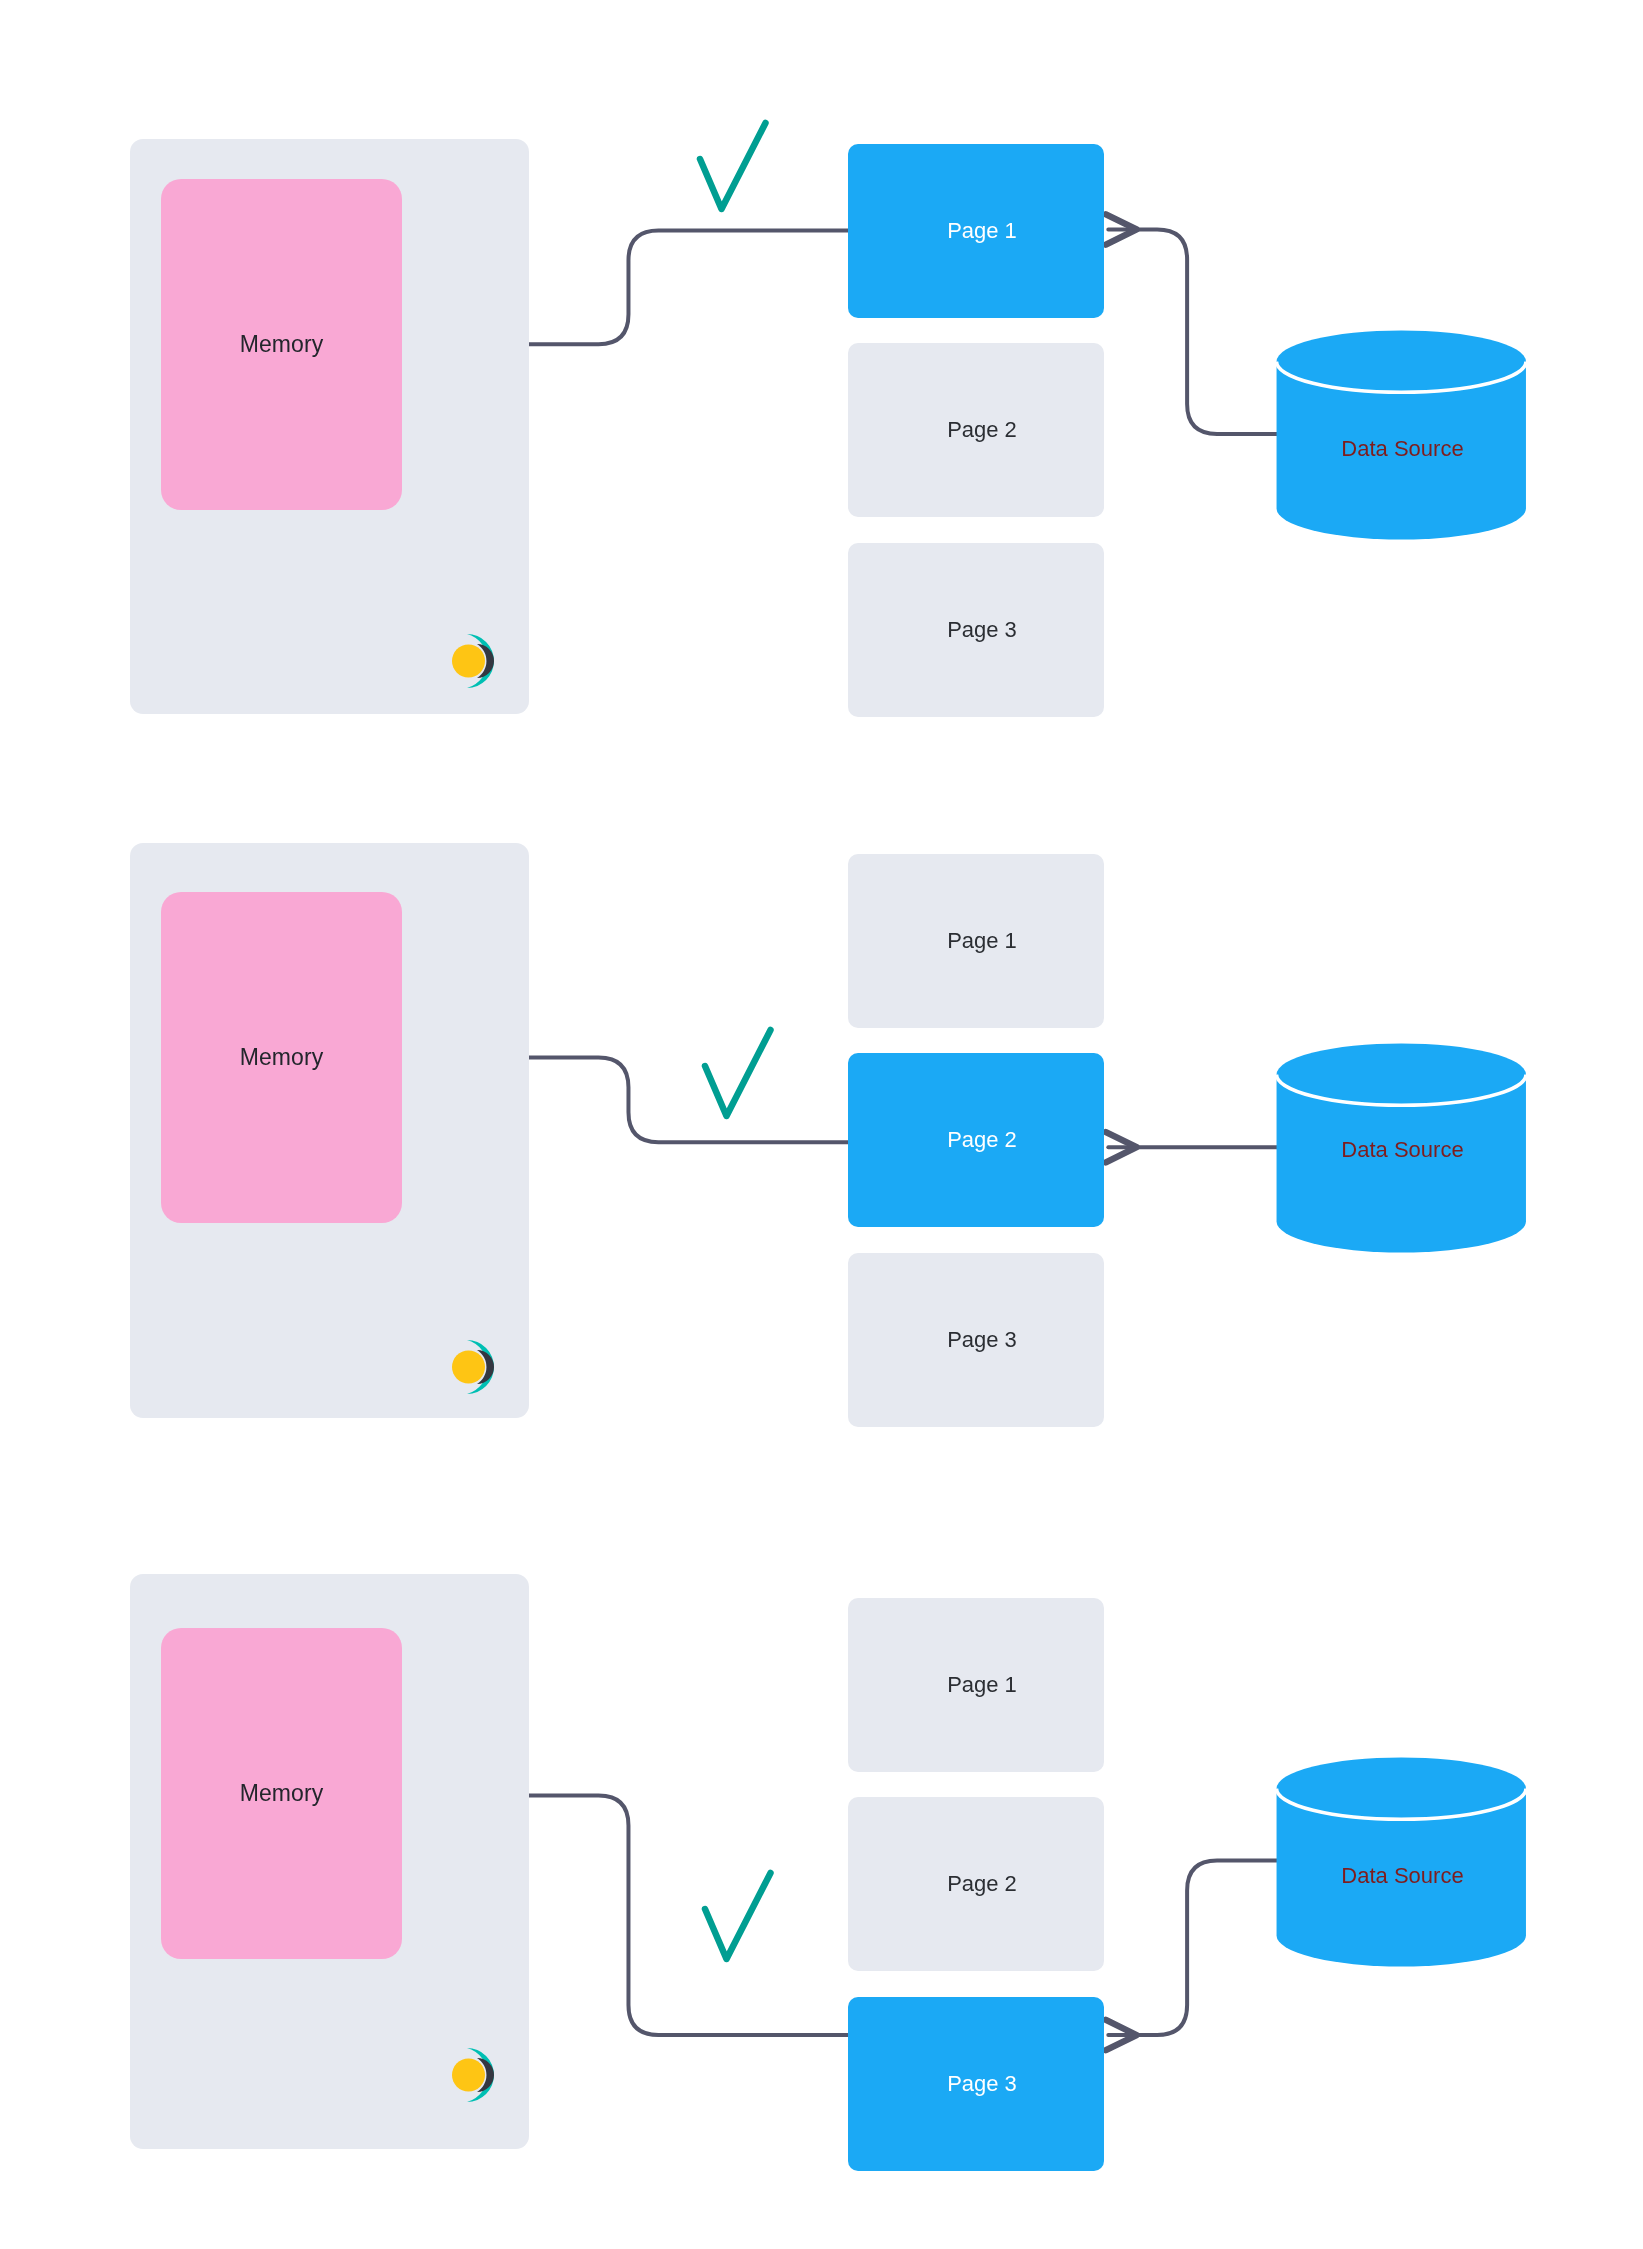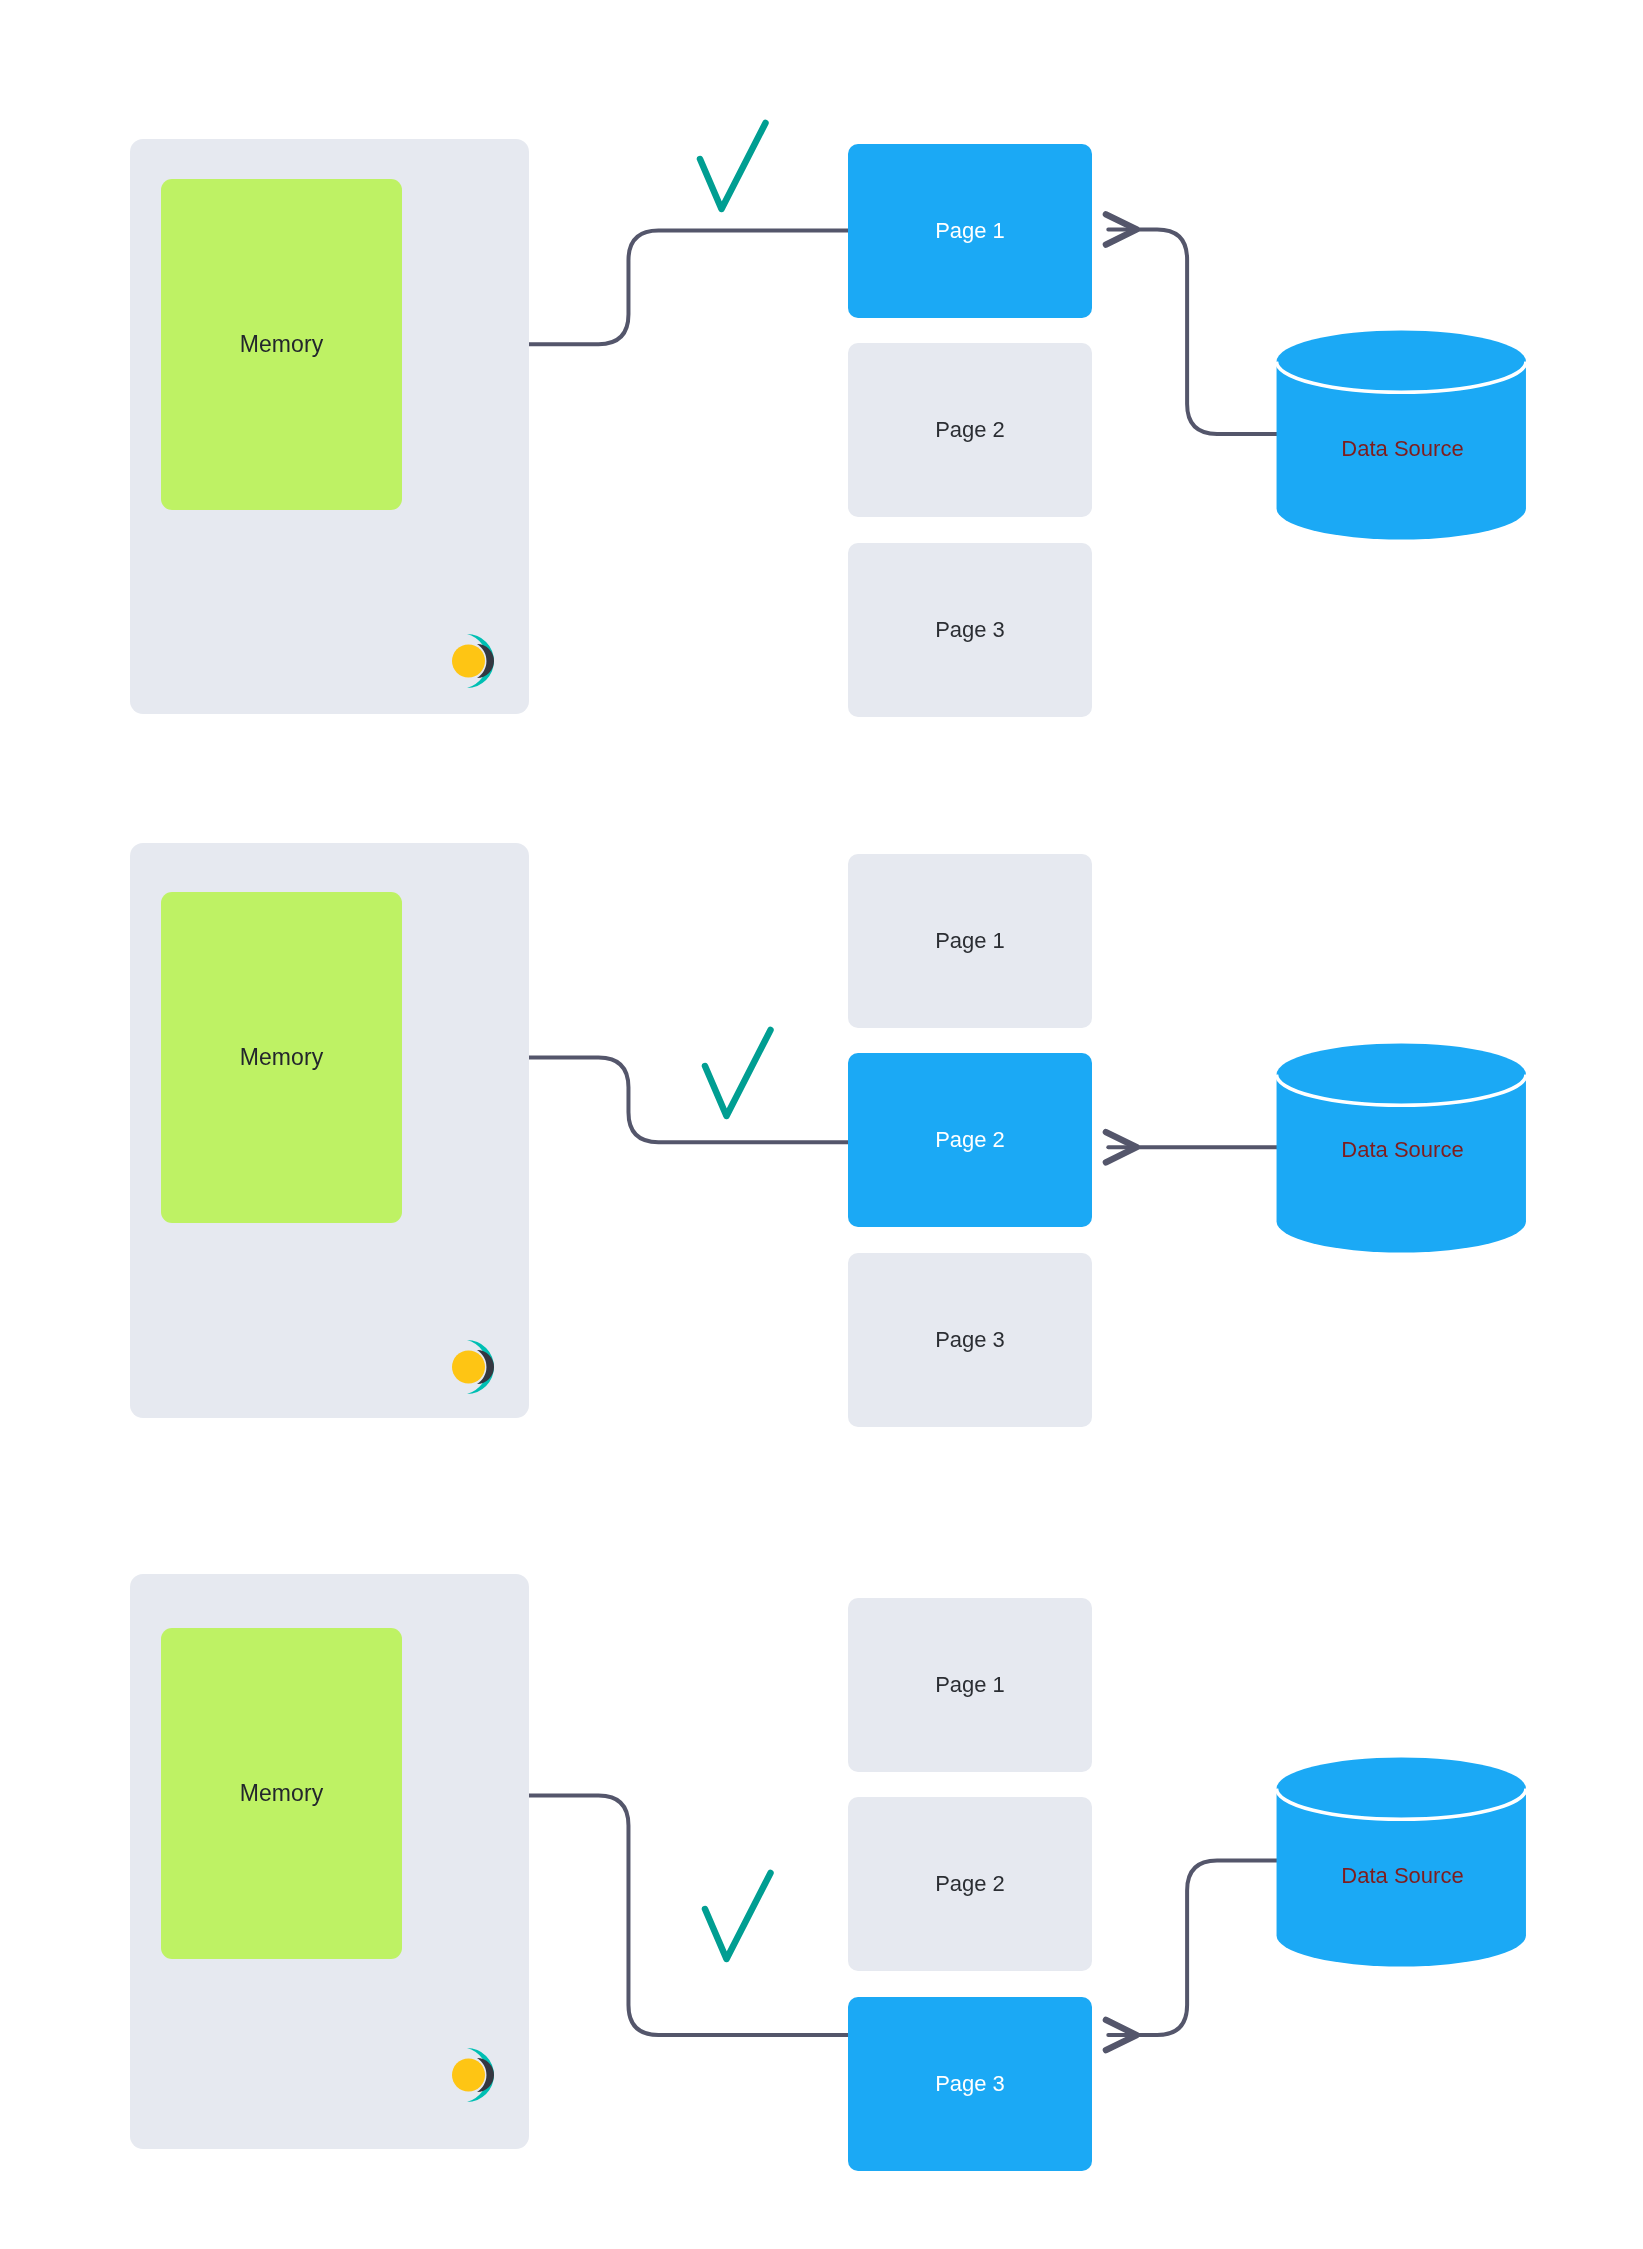--- a/index.html
+++ b/index.html
@@ -1,21 +1,21 @@
 <!DOCTYPE html>
 <html style="font-size:8px"><head>
 <meta charset="utf-8">
 <style>
   html,body{margin:0;padding:0;background:#ffffff;}
   body{font-family:"Liberation Sans",sans-serif;}
   #stage{position:relative;width:1644px;height:2250px;background:#ffffff;overflow:hidden;}
   .panel{position:absolute;background:#e6e9f0;border-radius:13px;}
-  .memory-box{position:absolute;background:#bef264;border-radius:11px;display:flex;align-items:center;justify-content:center;}
+  .memory-box{position:absolute;background:#f9a8d4;border-radius:20px;display:flex;align-items:center;justify-content:center;}
   .memory-label{font-size:23px;color:#23262c;letter-spacing:0.1px;}
-  .page-box{position:absolute;border-radius:10px;display:flex;align-items:center;justify-content:center;}
+  .page-box{position:absolute;border-radius:10px;display:flex;align-items:center;justify-content:center;padding-left:12px;}
   .page-box.inactive{background:#e6e9f0;}
   .page-box.active{background:#1ba9f5;}
   .page-label{font-size:22px;color:#2b2e33;}
   .page-box.active .page-label{color:#ffffff;}
   .ds{position:absolute;}
   .ds-label{position:absolute;width:100%;text-align:center;font-size:22px;color:#7f1d1d;}
   .logo{position:absolute;}
   .conn{position:absolute;left:0;top:0;width:1644px;height:2250px;pointer-events:none;}
   .check{position:absolute;}
 </style>

